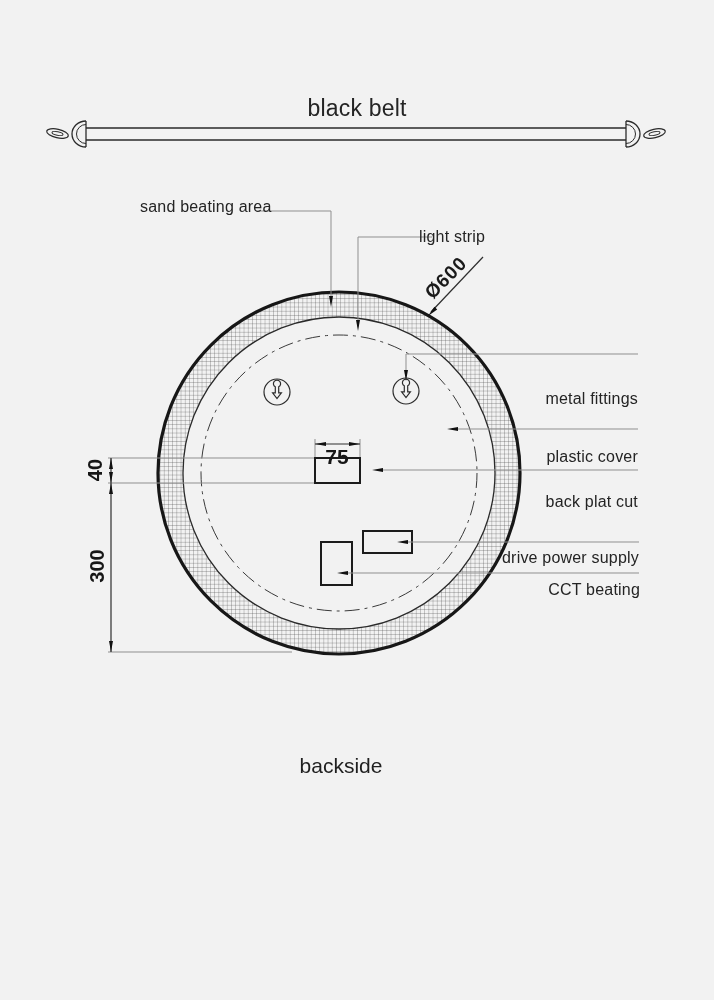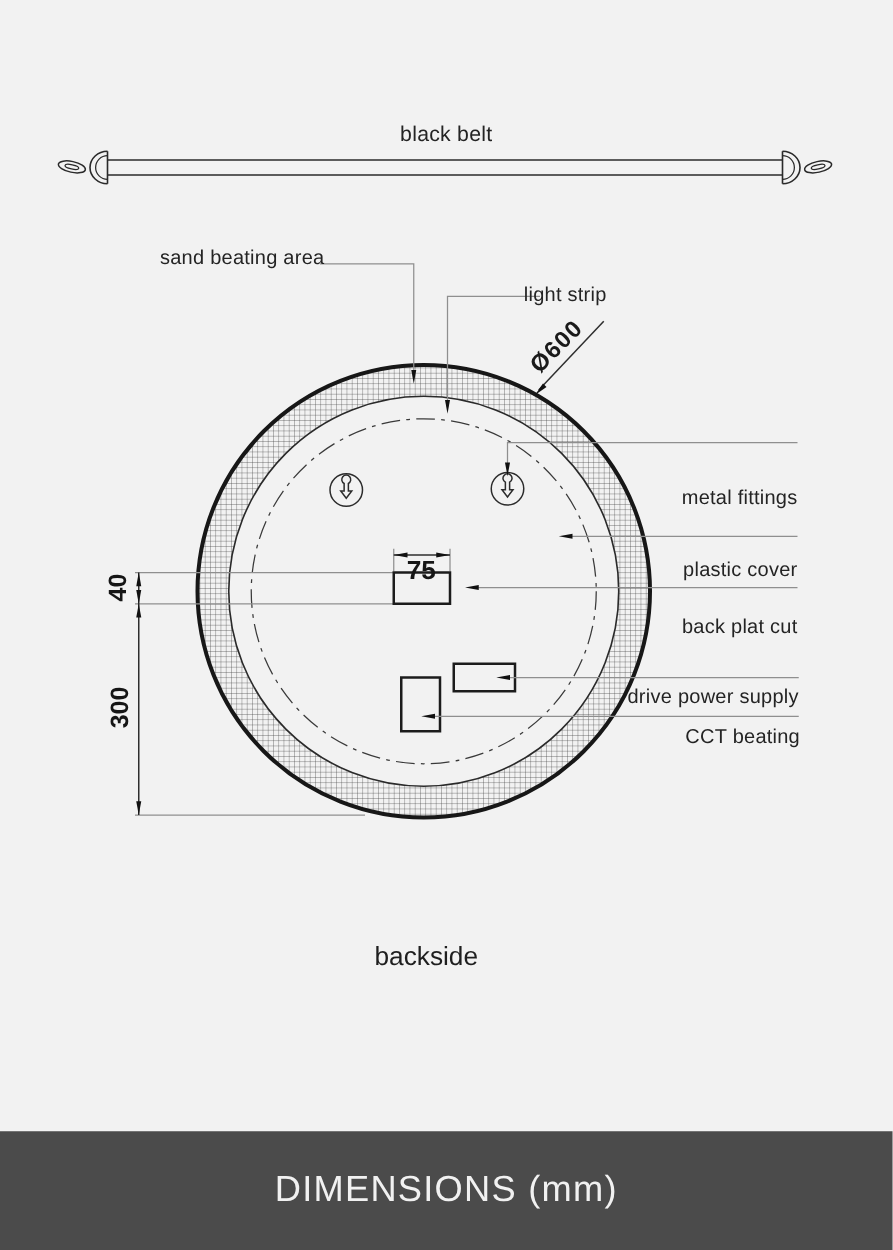--- a/index.html
+++ b/index.html
@@ -172,23 +172,23 @@
       <path d="M358 331 L356 320 L360 320 Z"></path>
       <path d="M406 381 L404 370 L408 370 Z"></path>
       <path d="M428 316 L437.2 309.6 L434.4 306.8 Z"></path>
       <path d="M447 429 L458 427 L458 431 Z"></path>
       <path d="M372 470 L383 468 L383 472 Z"></path>
       <path d="M397 542 L408 540 L408 544 Z"></path>
       <path d="M337 573 L348 571 L348 575 Z"></path>
     </g>
   </svg>
 
-  <div class="lbl center" style="left:357px;top:99px;font-size:17px;">black belt</div>
-
-  <div class="lbl" style="left:128px;top:198px;">sand beating area</div>
+  <div class="lbl center" style="left:357px;top:99px;font-size:23px;">black belt</div>
+
+  <div class="lbl" style="left:140px;top:198px;">sand beating area</div>
 
   <div class="lbl" style="left:419px;top:228px;">light strip</div>
 
   <div class="dia" style="left:446px;top:278px;">Ø600</div>
 
   <div class="lbl right" style="right:76px;top:362px;margin-top:28px;">metal fittings</div>
 
   <div class="lbl right" style="right:76px;top:448px;">plastic cover</div>
 
   <div class="lbl right" style="right:76px;top:477px;margin-top:16px;">back plat cut</div>
@@ -198,17 +198,14 @@
   <div class="lbl right" style="right:74px;top:581px;">CCT beating</div>
 
   <div class="dim centered" style="left:337px;top:429px;margin-top:28px;">75</div>
 
   <div class="dim rot90" style="left:95px;top:470px;font-size:20px;">40</div>
 
   <div class="dim rot90" style="left:97px;top:566px;font-size:20px;">300</div>
 
   <div class="view-label" style="left:336px;top:754px;padding-left:10px;">backside</div>
 
-  <div id="footer">
-    <span class="title">DIMENSIONS (mm)</span>
-  </div>
 
 </div>
 
 </body></html>

